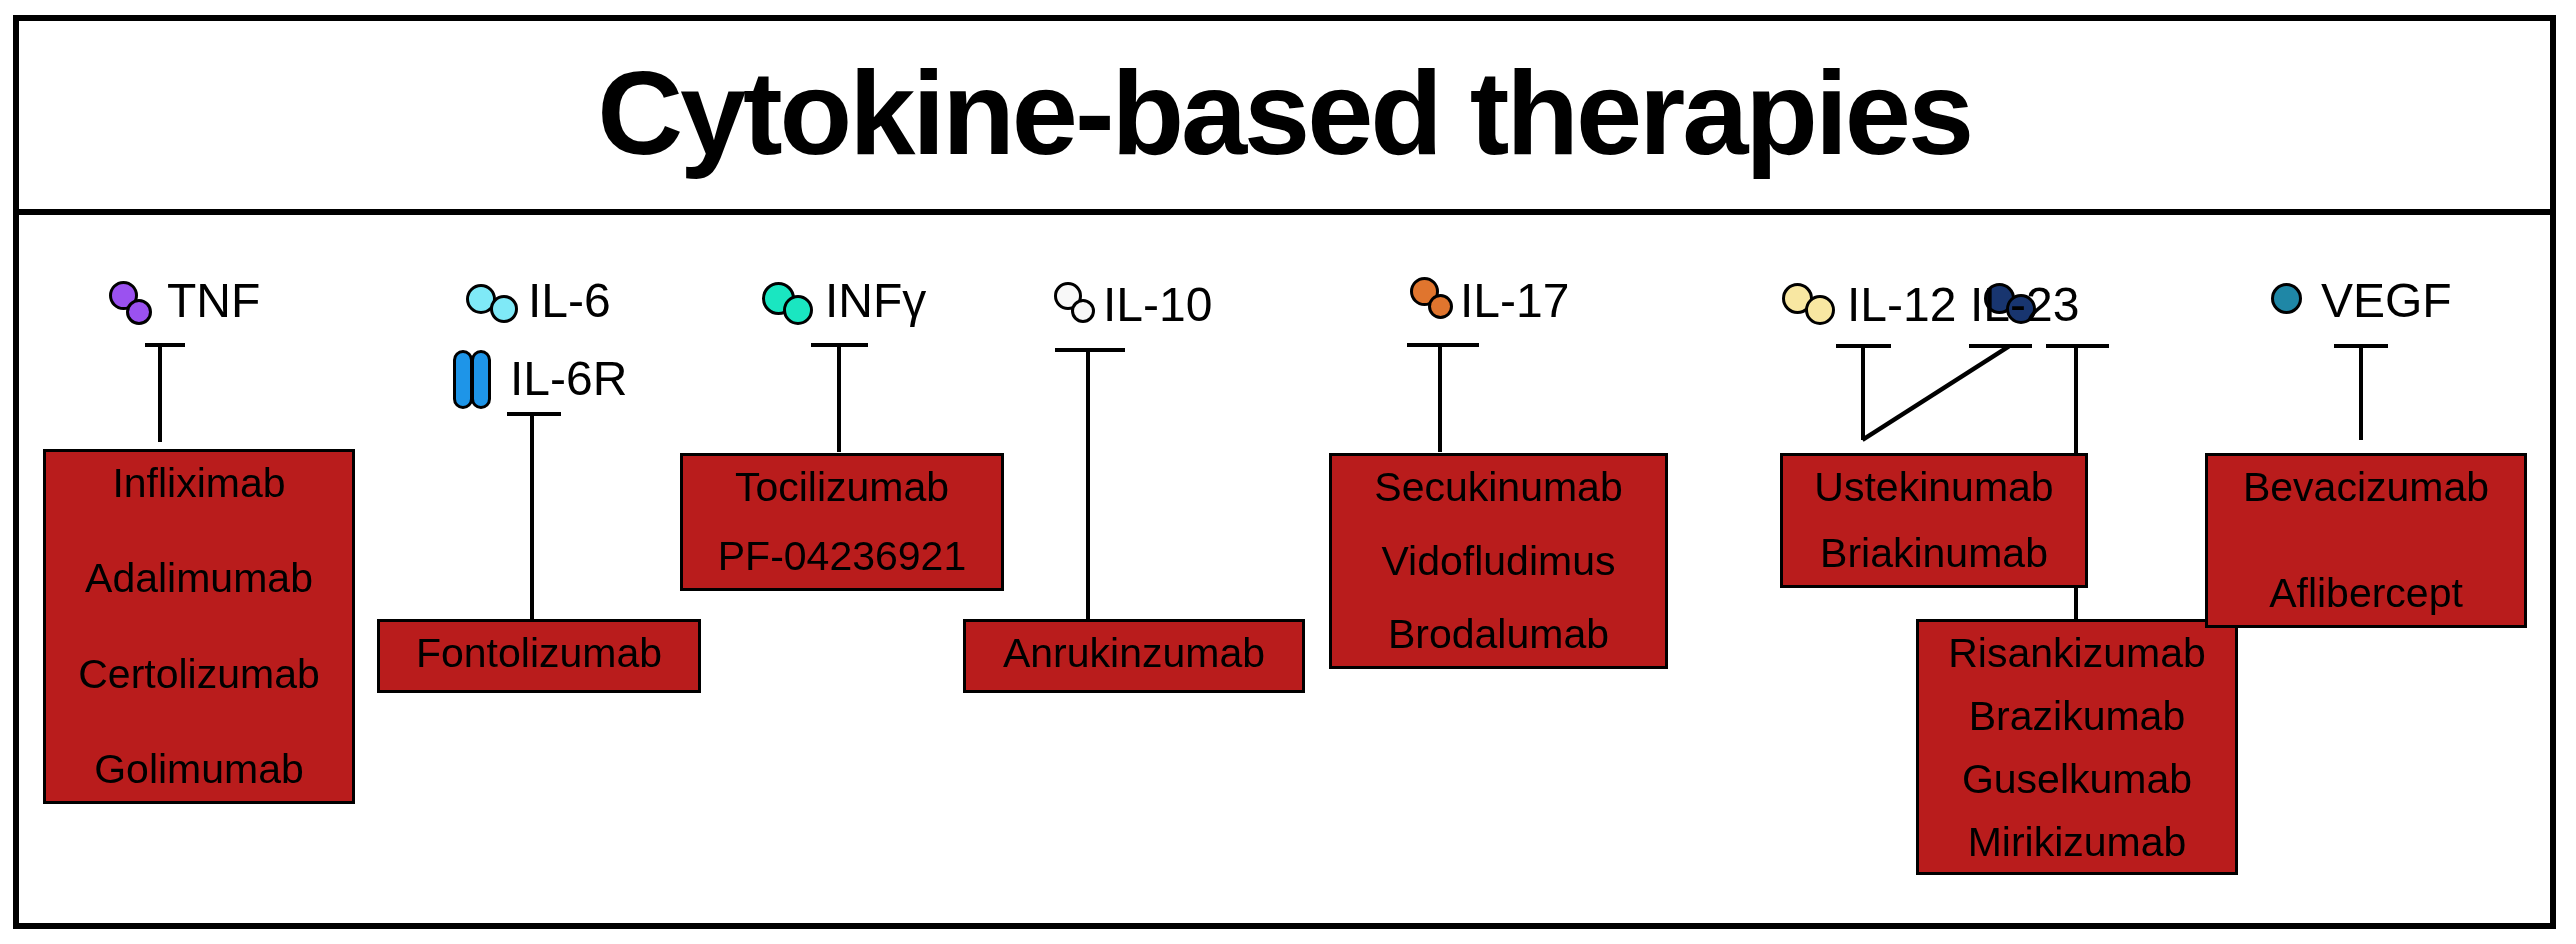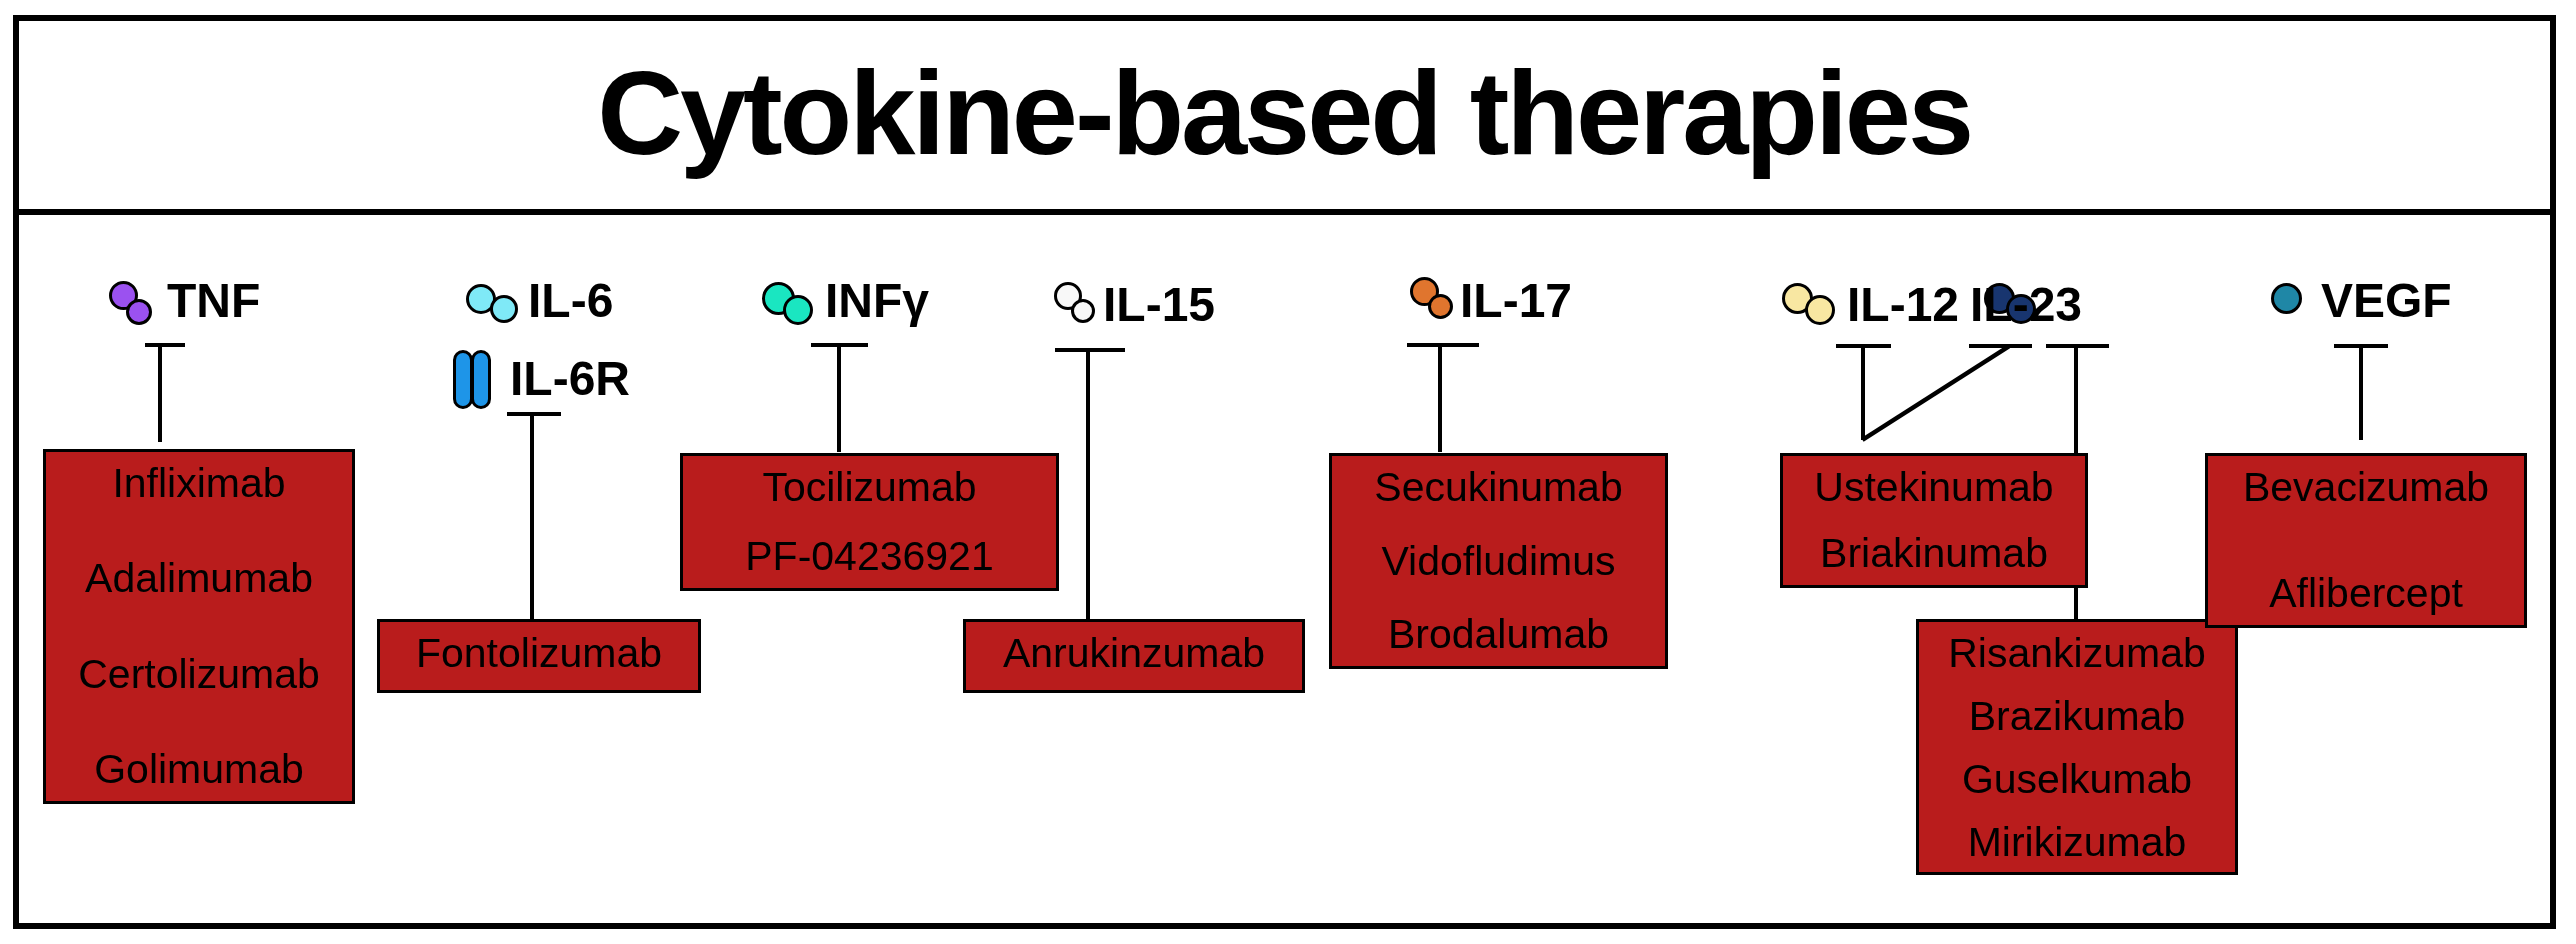--- a/index.html
+++ b/index.html
@@ -6,21 +6,21 @@
   #page{position:relative;width:2576px;height:944px;background:#fff;overflow:hidden;
         font-family:"Liberation Sans", sans-serif;color:#000;padding-left:40px;}
   .frame{position:absolute;left:12.6px;top:15px;width:2543px;height:914px;
          border:6.3px solid #000;box-sizing:border-box;background:#fff;}
   .title-band{position:absolute;left:12.6px;top:15px;width:2543px;height:194px;
               display:flex;align-items:center;justify-content:center;}
   .title-sep{position:absolute;left:12.6px;top:209px;width:2543px;height:6.3px;background:#000;}
   .title-text{font-size:119px;font-weight:bold;letter-spacing:-3.1px;white-space:nowrap;}
   .c{position:absolute;border:3.1px solid #000;border-radius:50%;box-sizing:border-box;}
   .pill{position:absolute;border:3.1px solid #000;border-radius:10.7px;box-sizing:border-box;}
-  .cyt-label{position:absolute;height:53px;line-height:53px;font-size:48px;white-space:nowrap;font-weight:bold;}
+  .cyt-label{position:absolute;height:53px;line-height:53px;font-size:48px;white-space:nowrap;}
   .hline{position:absolute;height:4.4px;background:#000;}
   .vline{position:absolute;width:4.4px;background:#000;}
   .drug-box{position:absolute;border:3.8px solid #000;box-sizing:border-box;background:#b91c1c;
             display:flex;flex-direction:column;align-items:center;justify-content:space-between;}
   .drug{height:63px;line-height:63px;font-size:41px;white-space:nowrap;text-align:center;}
   svg.overlay{position:absolute;left:0;top:0;pointer-events:none;}
 </style>
 </head>
 <body>
 
@@ -55,28 +55,28 @@
   <div class="vline" style="left:530px;top:412px;height:207px"></div>
   <div class="drug-box" style="left:377px;top:619px;width:324px;height:74px">
     <div class="drug">Fontolizumab</div>
   </div>
 
   <div class="c" style="left: 762px; top: 282px; width: 33px; height: 33px; background-color: rgb(26, 230, 193);"></div>
   <div class="c" style="left: 783px; top: 295px; width: 30px; height: 30px; background-color: rgb(26, 230, 193);"></div>
   <div class="cyt-label" style="left:825px;top:274px">INFγ</div>
   <div class="hline" style="left:811px;top:343px;width:57px"></div>
   <div class="vline" style="left:837px;top:343px;height:109px"></div>
-  <div class="drug-box" style="left:680px;top:453px;width:379px;height:138px">
+  <div class="drug-box" style="left:680px;top:453px;width:324px;height:138px">
     <div class="drug">Tocilizumab</div>
     <div class="drug">PF-04236921</div>
   </div>
 
   <div class="c" style="left: 1054px; top: 282px; width: 28px; height: 28px; background-color: rgb(248, 248, 248);"></div>
   <div class="c" style="left: 1071px; top: 299px; width: 24px; height: 24px; background-color: rgb(248, 248, 248);"></div>
-  <div class="cyt-label" style="left:1103px;top:278px">IL-15</div>
+  <div class="cyt-label" style="left:1103px;top:278px">IL-10</div>
   <div class="hline" style="left:1055px;top:348px;width:70px"></div>
   <div class="vline" style="left:1086px;top:348px;height:271px"></div>
   <div class="drug-box" style="left:963px;top:619px;width:342px;height:74px">
     <div class="drug">Anrukinzumab</div>
   </div>
 
   <div class="c" style="left: 1410px; top: 277px; width: 29px; height: 29px; background-color: rgb(224, 117, 46);"></div>
   <div class="c" style="left: 1428px; top: 294px; width: 25px; height: 25px; background-color: rgb(224, 117, 46);"></div>
   <div class="cyt-label" style="left:1460px;top:274px">IL-17</div>
   <div class="hline" style="left:1407px;top:343px;width:72px"></div>

